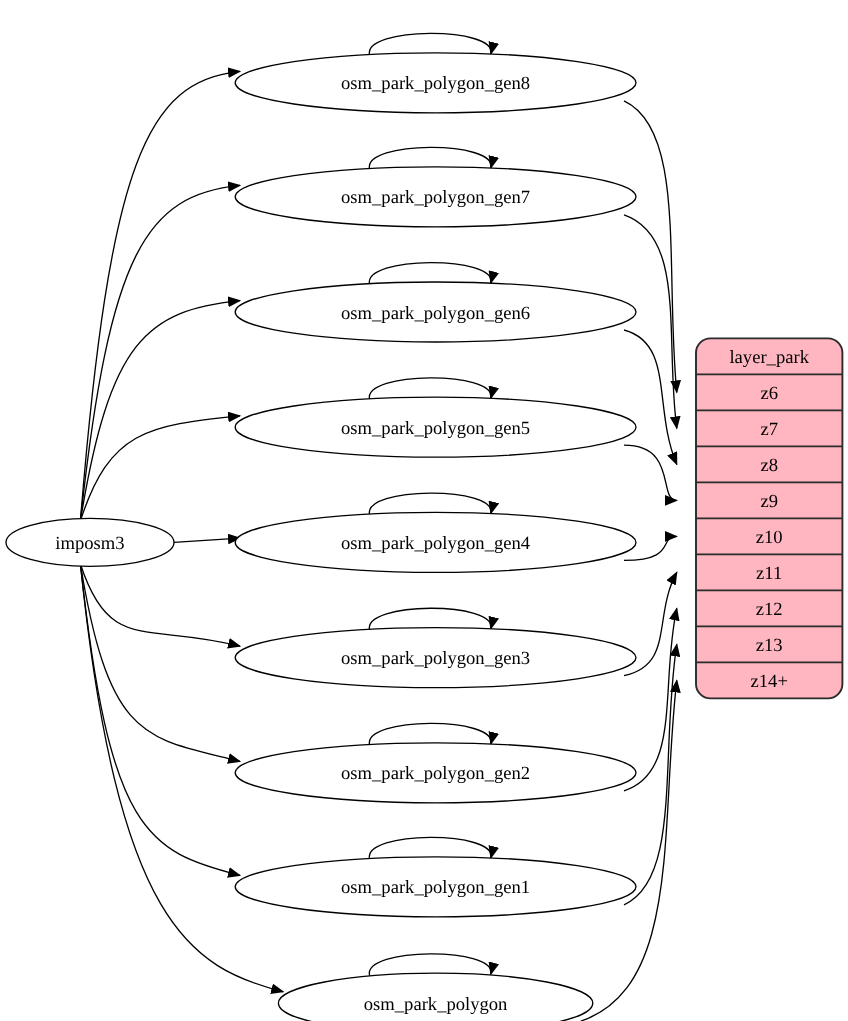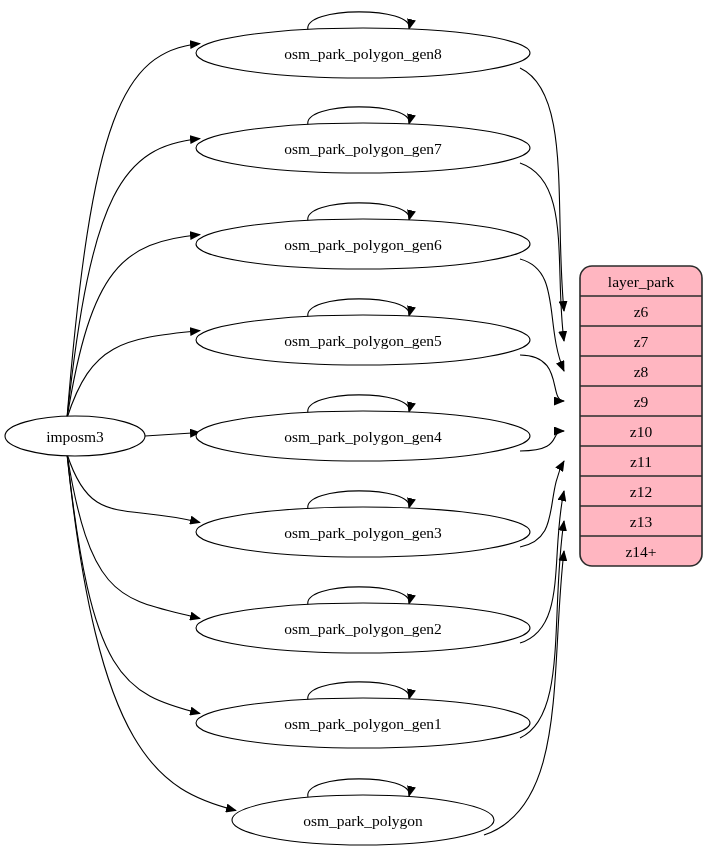--- a/index.html
+++ b/index.html
@@ -1,18 +1,18 @@
 <!DOCTYPE html>
 <html><head>
 <meta charset="utf-8">
 <style>
   html,body{margin:0;padding:0;background:#ffffff;}
   body{width:707px;height:851px;overflow:hidden;
        font-family:"Liberation Serif","DejaVu Serif",serif;}
-  #stage{position:relative;width:707px;height:827px;}
+  #stage{position:relative;width:707px;height:827px;margin-top:16px;}
   svg#graph{position:absolute;left:0;top:0;width:707px;height:851px;display:block;}
   .node-label{font-family:"Liberation Serif","DejaVu Serif",serif;font-size:15.5px;fill:#000;}
   .tbl-label{font-family:"Liberation Serif","DejaVu Serif",serif;font-size:15.5px;fill:#000;}
   .ell{fill:#ffffff;stroke:#000000;stroke-width:1.1;}
   .edge{fill:none;stroke:#000000;stroke-width:1.1;}
 </style>
 </head>
 <body>
 
 <div id="stage">

